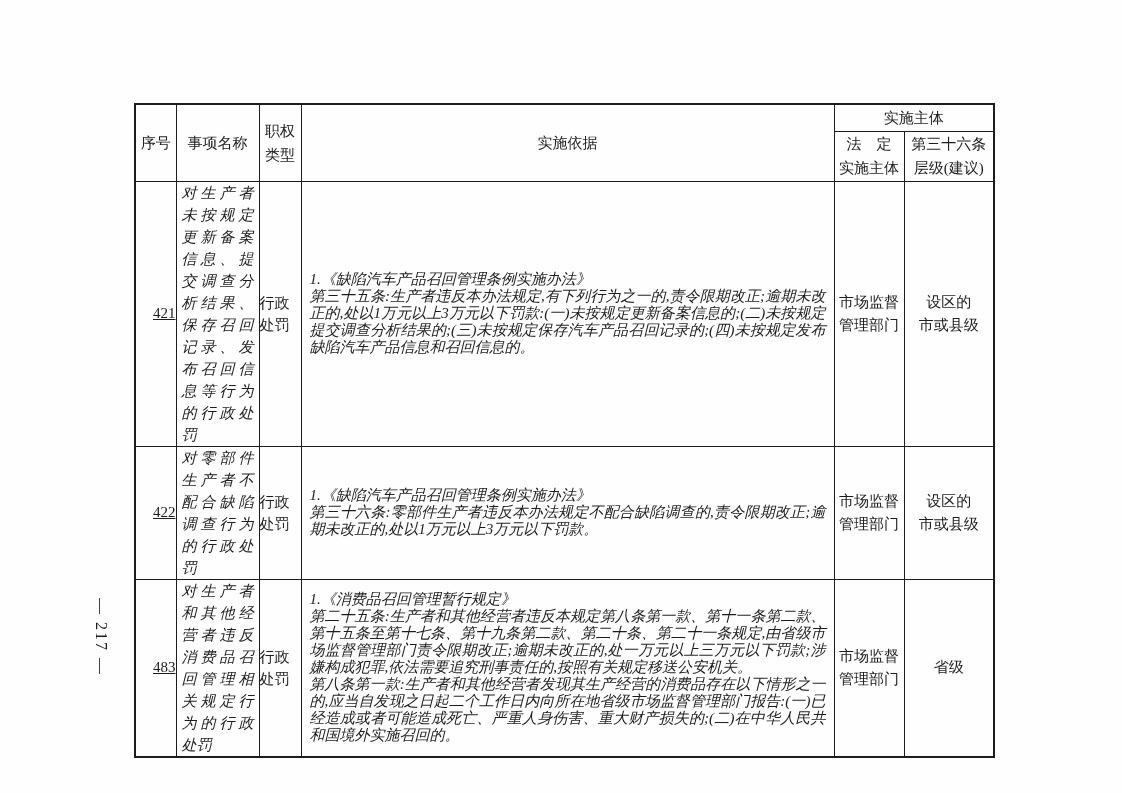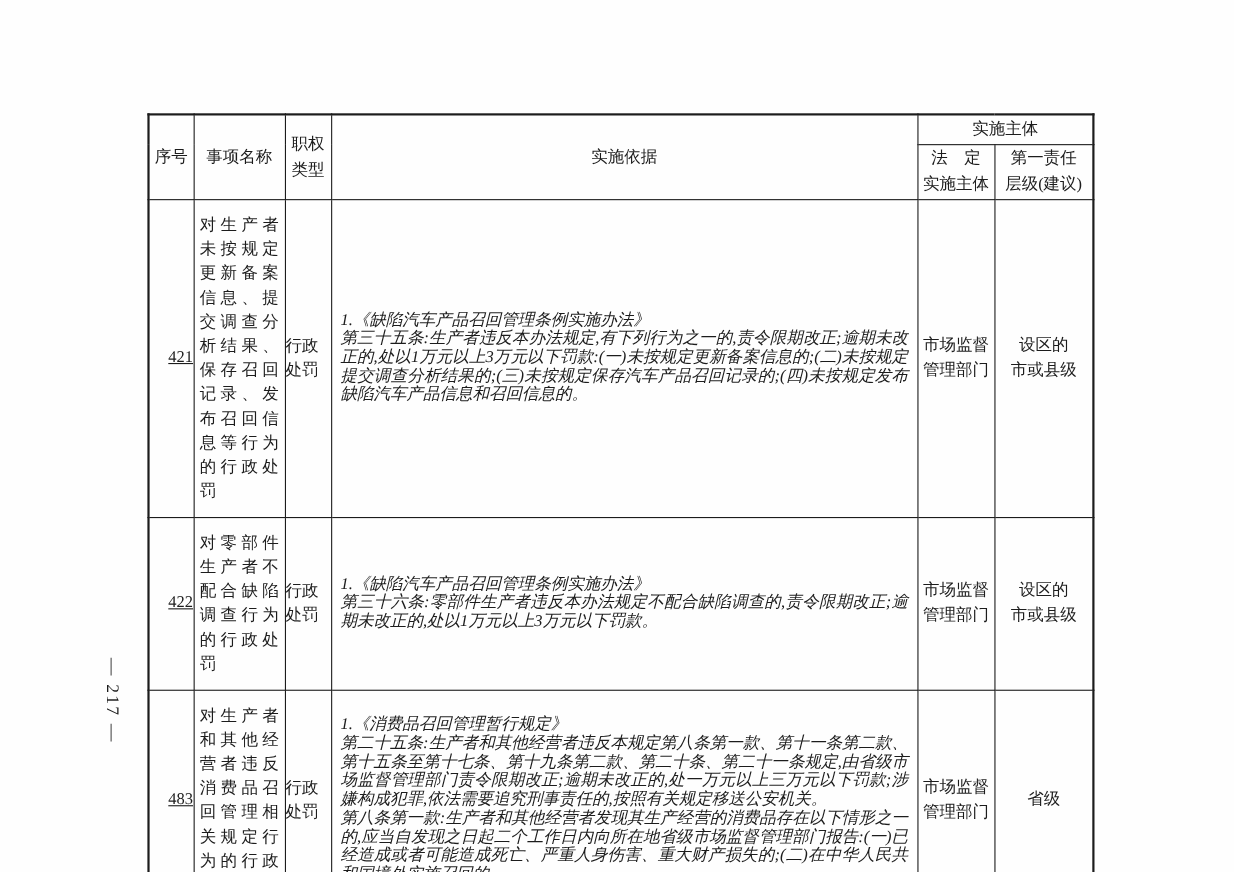--- a/index.html
+++ b/index.html
@@ -45,22 +45,23 @@
     text-align: center;
     line-height: 24px;
     white-space: pre-line;
   }
   td.c-no {
     text-align: right;
     font-size: 15px;
     text-decoration: underline;
   }
   td.c-name {
-    padding: 12px 5px;
+    padding: 0 5px;
     font-size: 14px;
+    font-style: italic;
   }
   td.c-name .just {
     text-align: justify;
     line-height: 22px;
   }
   td.c-type {
     text-align: left;
     font-size: 14px;
     line-height: 22px;
     white-space: pre-line;
@@ -103,21 +104,21 @@
         <th class="hdr" rowspan="2">序号</th>
         <th class="hdr" rowspan="2">事项名称</th>
         <th class="hdr" rowspan="2">职权
 类型</th>
         <th class="hdr" rowspan="2">实施依据</th>
         <th class="hdr" colspan="2">实施主体</th>
       </tr>
       <tr style="height:50px">
         <th class="hdr">法　定
 实施主体</th>
-        <th class="hdr">第一责任
+        <th class="hdr">第三十六条
 层级(建议)</th>
       </tr>
     </thead>
     <tbody>
       <tr style="height:222px">
         <td class="c-no">421</td>
         <td class="c-name">
           <div class="just">对生产者未按规定更新备案信息、提交调查分析结果、保存召回记录、发布召回信息等行为的行政处罚</div>
         </td>
         <td class="c-type">行政

